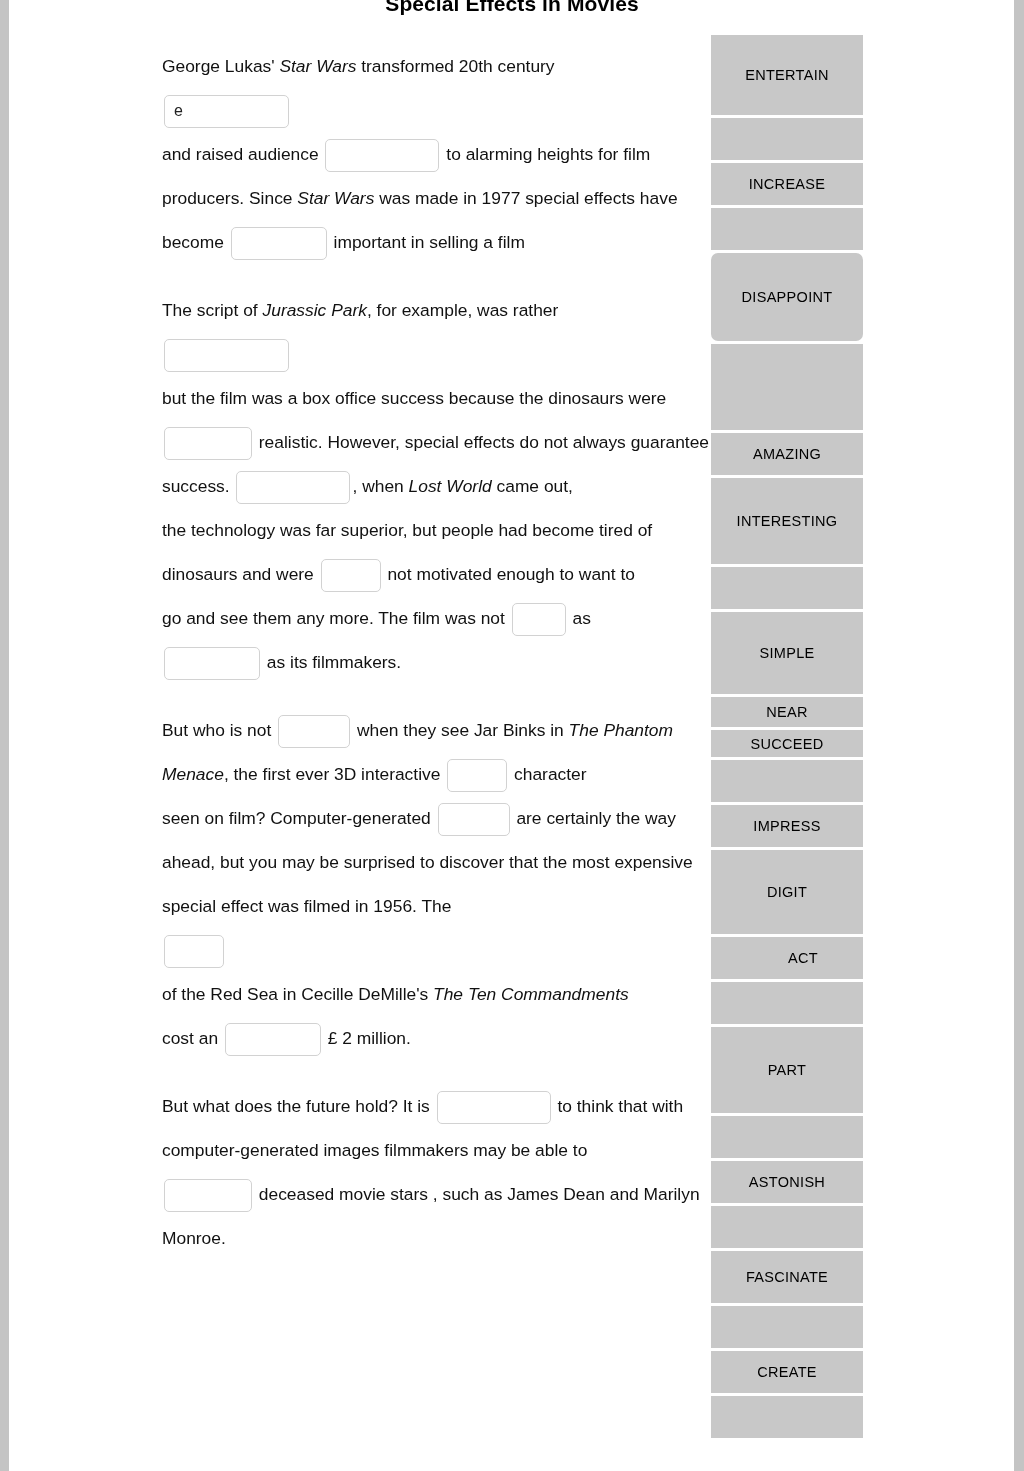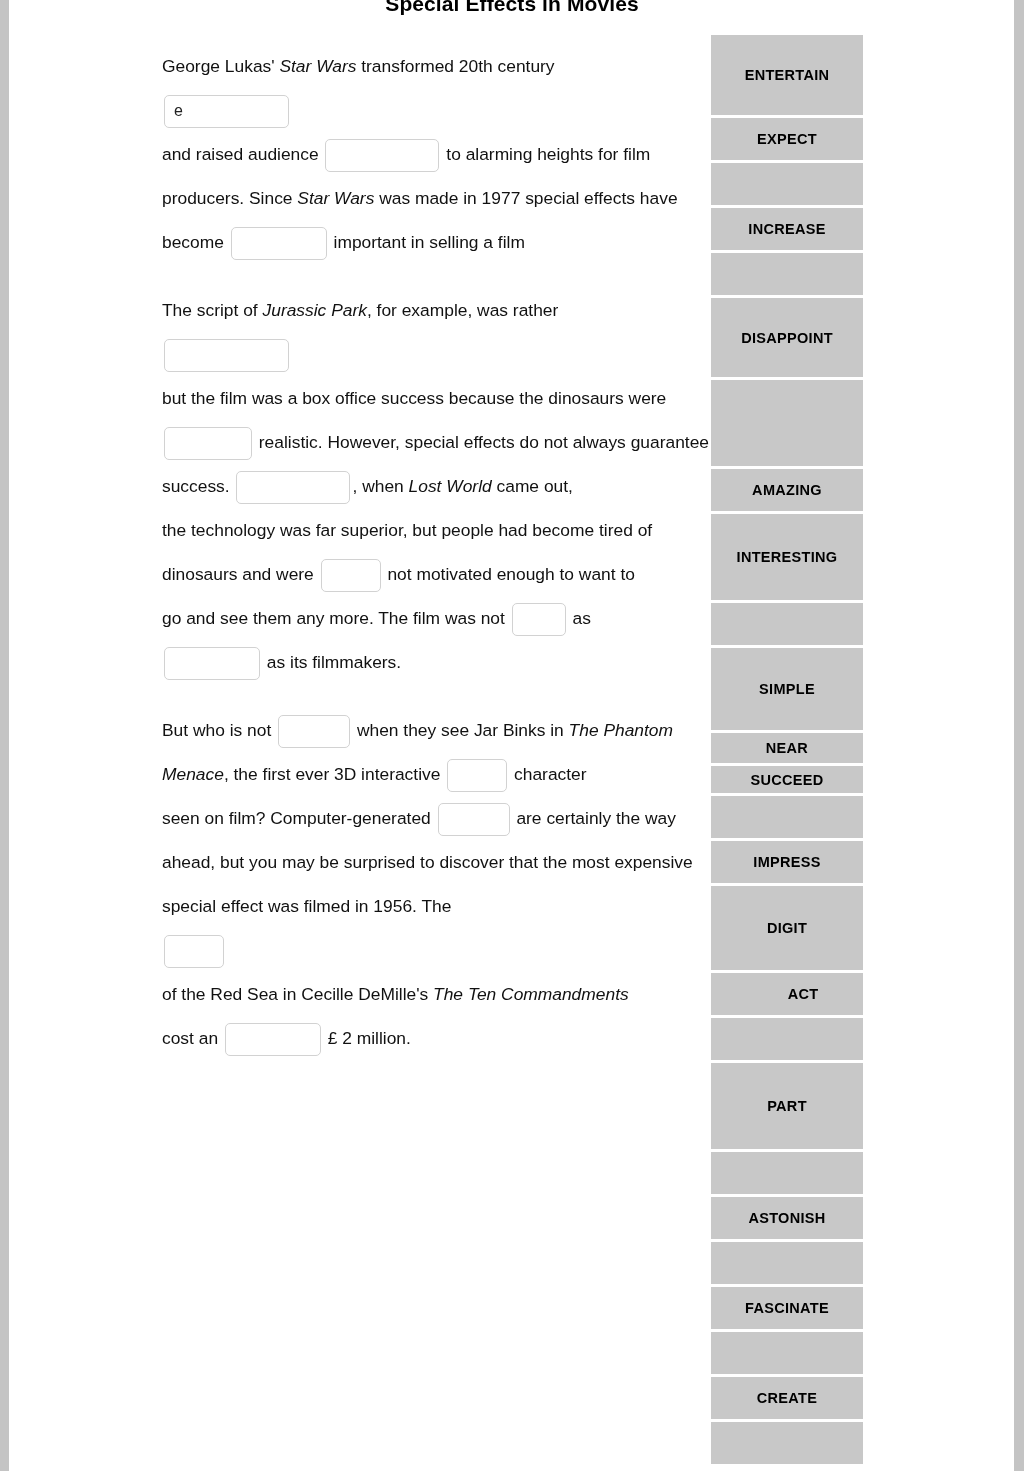--- a/index.html
+++ b/index.html
@@ -56,21 +56,21 @@
     width: 152px;
   }
   .cue-cell {
     background: #c8c8c8;
     box-sizing: border-box;
     margin-bottom: 3px;
     display: flex;
     align-items: center;
     justify-content: center;
     font-size: 14.5px;
-    font-weight: bold;
+    font-weight: normal;
     color: #000;
     letter-spacing: 0.3px;
   }
 
   
   .passage {
     position: absolute;
     left: 162px;
     top: 44px;
     width: 548px;
@@ -121,32 +121,29 @@
 
 <div class="page">
 
   <div class="title">Special Effects in Movies</div>
 
   <div class="cue-column" id="cue-column">
       <div class="cue-cell" style="height: 80px;">
         <span>ENTERTAIN</span>
       </div>
       <div class="cue-cell" style="height: 42px;">
-        <span>EXPECT</span>
-      </div>
-      <div class="cue-cell" style="height: 42px;">
         <span></span>
       </div>
       <div class="cue-cell" style="height: 42px;">
         <span>INCREASE</span>
       </div>
       <div class="cue-cell" style="height: 42px;">
         <span></span>
       </div>
-      <div class="cue-cell" style="height: 79px;">
+      <div class="cue-cell" style="height: 88px; border-radius: 7px;">
         <span>DISAPPOINT</span>
       </div>
       <div class="cue-cell" style="height: 86px;">
         <span></span>
       </div>
       <div class="cue-cell" style="height: 42px;">
         <span>AMAZING</span>
       </div>
       <div class="cue-cell" style="height: 86px;">
         <span>INTERESTING</span>
@@ -183,21 +180,21 @@
       </div>
       <div class="cue-cell" style="height: 42px;">
         <span></span>
       </div>
       <div class="cue-cell" style="height: 42px;">
         <span>ASTONISH</span>
       </div>
       <div class="cue-cell" style="height: 42px;">
         <span></span>
       </div>
-      <div class="cue-cell" style="height: 42px;">
+      <div class="cue-cell" style="height: 52px;">
         <span>FASCINATE</span>
       </div>
       <div class="cue-cell" style="height: 42px;">
         <span></span>
       </div>
       <div class="cue-cell" style="height: 42px;">
         <span>CREATE</span>
       </div>
       <div class="cue-cell" style="height: 42px;">
         <span></span>
@@ -235,15 +232,20 @@
       <span class="linebreaker"></span>
       <span>seen on film? Computer-generated </span><input class="blank w-tiny" type="text" placeholder="" style=""><span> are certainly the way ahead, but you may be surprised to discover that the most expensive special effect was filmed in 1956. The </span>
       <span class="linebreaker"></span>
       <input class="blank w-xs" type="text" placeholder="" style="">
       <span class="linebreaker"></span>
       <span>of the Red Sea in Cecille DeMille's </span><em class="work">The Ten Commandments</em>
       <span class="linebreaker"></span>
       <span>cost an </span><input class="blank w-md" type="text" placeholder="" style=""><span> £ 2 million.</span>
     </p>
 
+    <p class="para">
+      <span>But what does the future hold? It is </span><input class="blank w-lg" type="text" placeholder="" style=""><span> to think that with computer-generated images filmmakers may be able to </span>
+      <span class="linebreaker"></span>
+      <input class="blank w-sm" type="text" placeholder="" style=""><span> deceased movie stars , such as James Dean and Marilyn Monroe.</span>
+    </p>
 
   </div>
 </div>
 
 </body></html>

